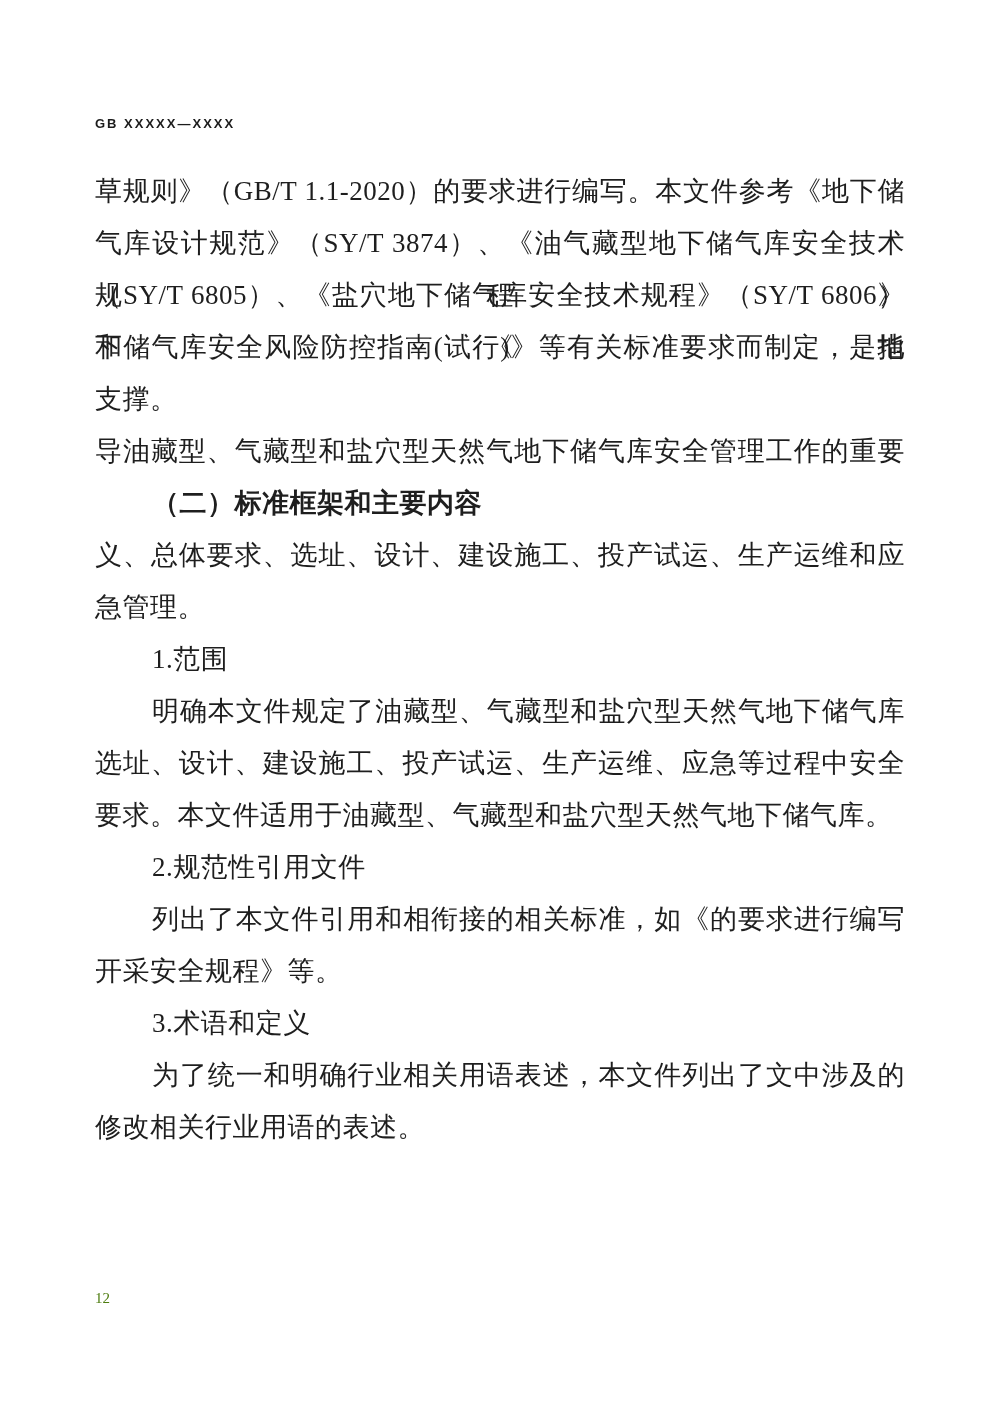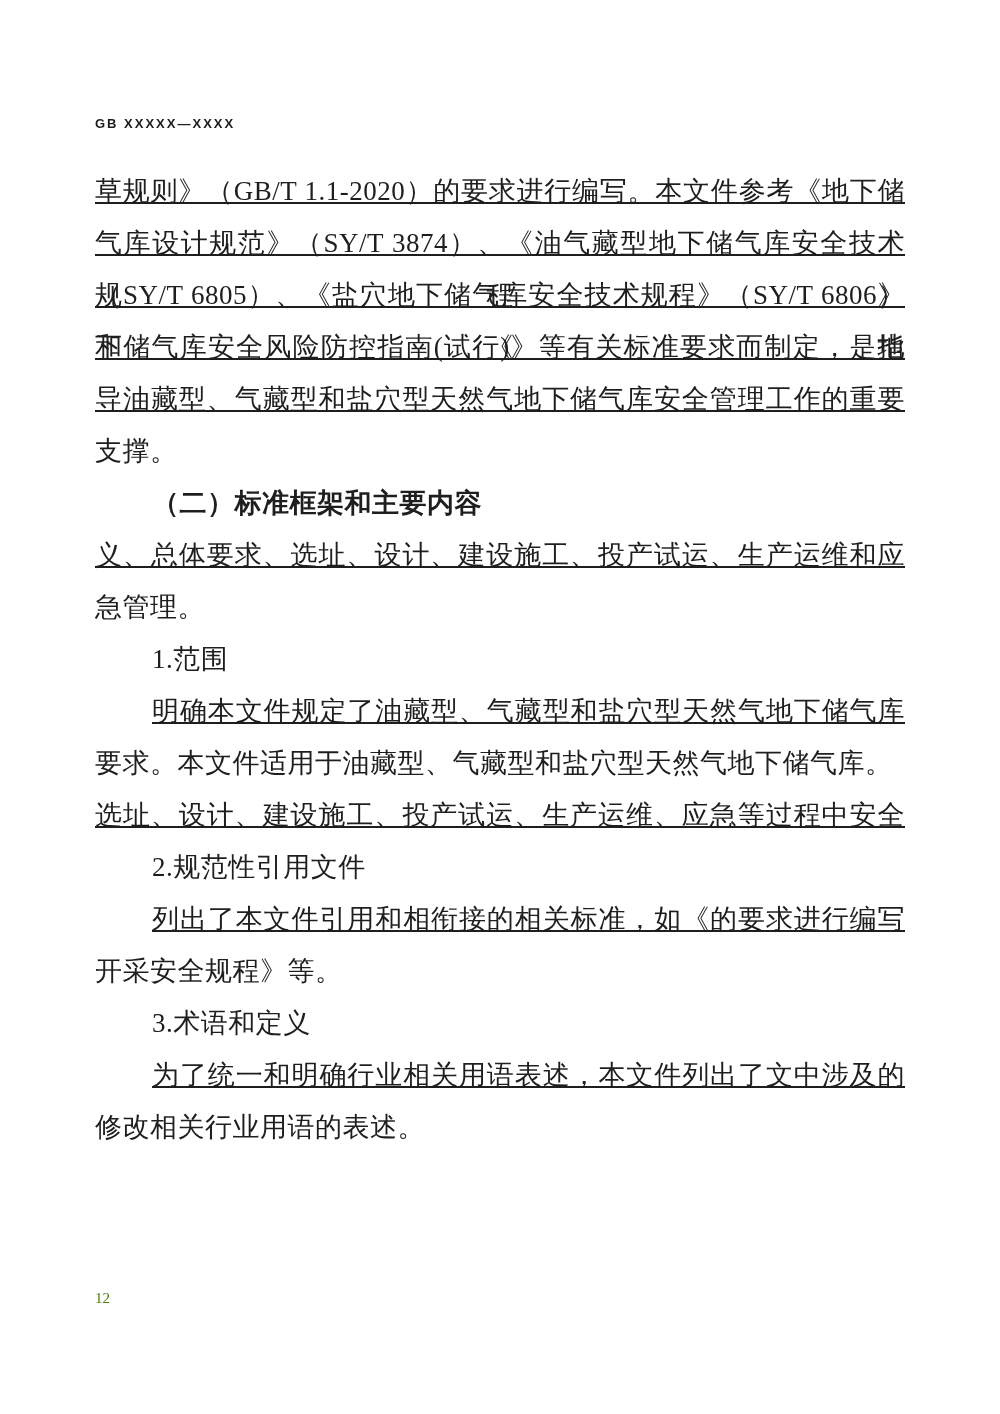--- a/index.html
+++ b/index.html
@@ -44,21 +44,20 @@
     letter-spacing: 0.5px;
     white-space: nowrap;
     color: #1e1e1e;
   }
   
   .jf {
     white-space: normal;
     text-align: justify;
     text-align-last: justify;
     text-justify: inter-character;
-    text-decoration: underline;
   }
   
   .ind {
     text-indent: 57px;
   }
   .bold {
     font-weight: 700;
   }
   .page-number {
     position: absolute;
@@ -74,29 +73,29 @@
 
 <div class="page">
 
   <div class="running-header">GB XXXXX—XXXX</div>
 
   <div class="content">
     <div class="line jf">草规则》（GB/T 1.1-2020）的要求进行编写。本文件参考《地下储</div>
     <div class="line jf">气库设计规范》（SY/T 3874）、《油气藏型地下储气库安全技术规程》</div>
     <div class="line jf">（SY/T 6805）、《盐穴地下储气库安全技术规程》（SY/T 6806）和《地</div>
     <div class="line jf">下储气库安全风险防控指南(试行)》等有关标准要求而制定，是指</div>
+    <div class="line">支撑。</div>
     <div class="line jf">导油藏型、气藏型和盐穴型天然气地下储气库安全管理工作的重要</div>
-    <div class="line">支撑。</div>
     <div class="line ind bold">（二）标准框架和主要内容</div>
     <div class="line jf">义、总体要求、选址、设计、建设施工、投产试运、生产运维和应</div>
     <div class="line">急管理。</div>
     <div class="line ind">1.范围</div>
     <div class="line ind jf">明确本文件规定了油藏型、气藏型和盐穴型天然气地下储气库</div>
+    <div class="line jf">选址、设计、建设施工、投产试运、生产运维、应急等过程中安全</div>
     <div class="line">要求。本文件适用于油藏型、气藏型和盐穴型天然气地下储气库。</div>
-    <div class="line jf">选址、设计、建设施工、投产试运、生产运维、应急等过程中安全</div>
     <div class="line ind">2.规范性引用文件</div>
     <div class="line ind jf">列出了本文件引用和相衔接的相关标准，如《的要求进行编写</div>
     <div class="line">开采安全规程》等。</div>
     <div class="line ind">3.术语和定义</div>
     <div class="line ind jf">为了统一和明确行业相关用语表述，本文件列出了文中涉及的</div>
     <div class="line">修改相关行业用语的表述。</div>
   </div>
 
   <div class="page-number">12</div>
 

